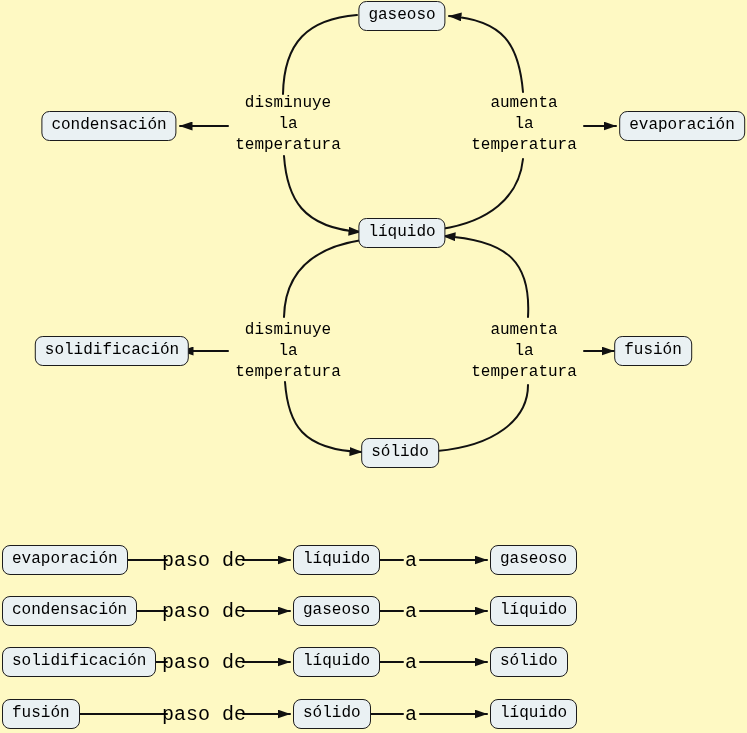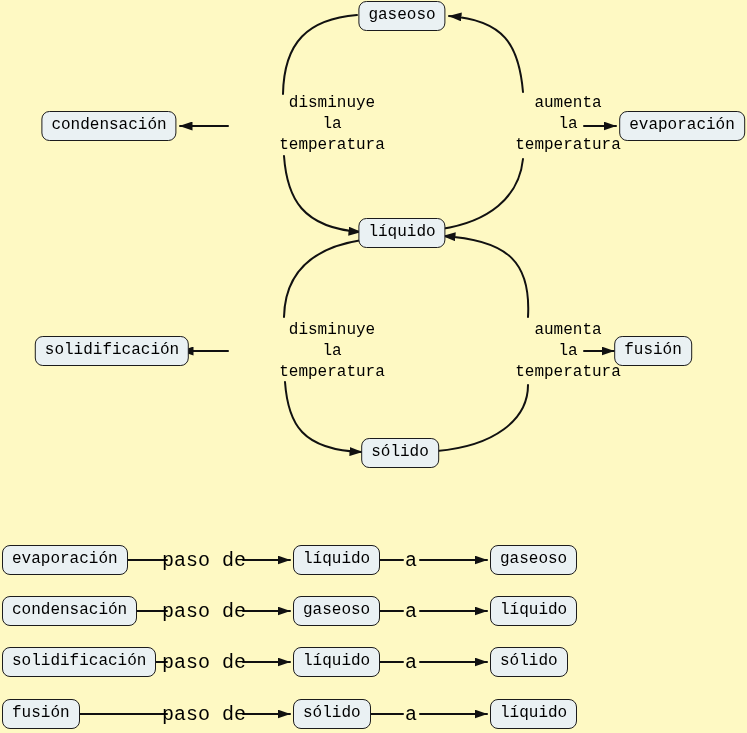--- a/index.html
+++ b/index.html
@@ -54,21 +54,20 @@
     line-height: 21px;
     white-space: nowrap;
   }
   .edge-label {
     position: absolute;
     transform: translate(-50%, -50%);
     text-align: center;
     font-size: 16px;
     line-height: 21px;
     white-space: pre-line;
-    margin-left: 44px;
   }
   .row-text {
     position: absolute;
     transform: translate(-50%, -50%);
     font-size: 20px;
     white-space: nowrap;
   }
 </style>
 </head>
 <body>

